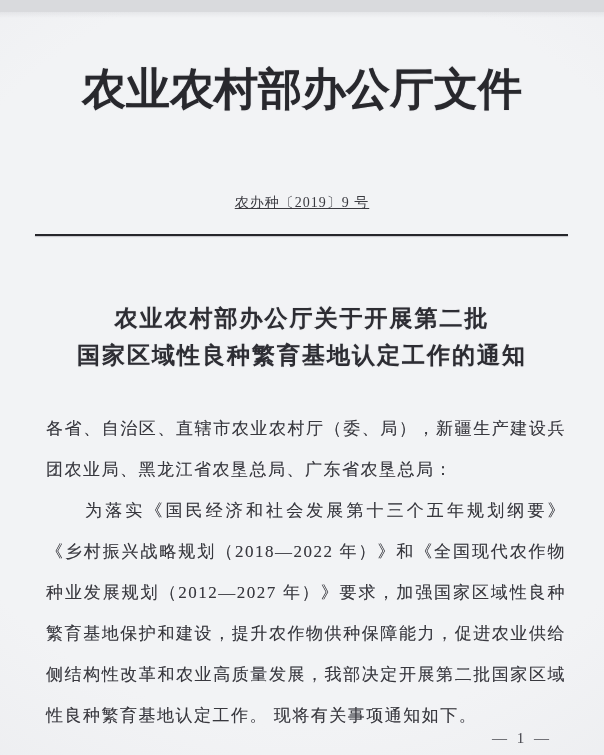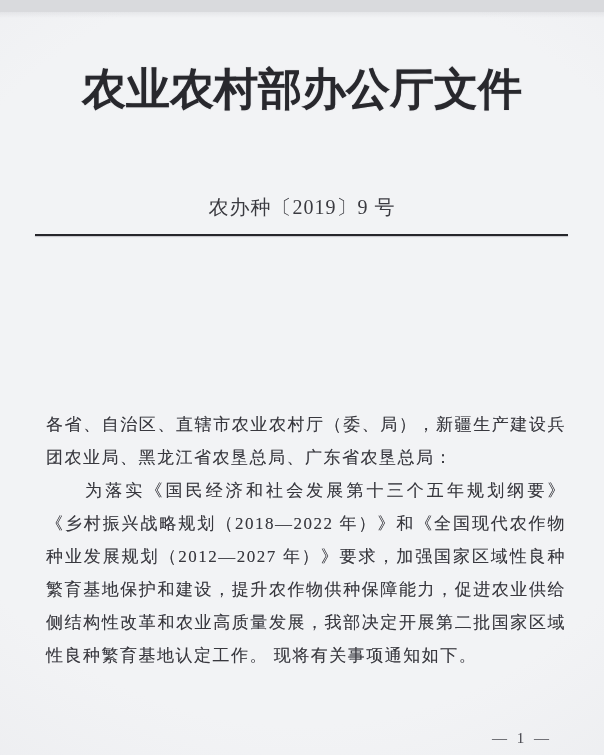--- a/index.html
+++ b/index.html
@@ -40,23 +40,24 @@
     text-shadow: 0 0 1px rgba(60,60,70,0.45);
     white-space: nowrap;
   }
 
   .doc-number {
     position: absolute;
     top: 182px;
     left: 0;
     width: 100%;
     text-align: center;
-    font-size: 20px;
+    font-size: 14px;
     letter-spacing: 1px;
     color: #3a3a40;
+    text-decoration: underline;
   }
 
   .divider {
     position: absolute;
     top: 222px;
     left: 35px;
     width: 533px;
     height: 2px;
     background: #26262b;
     box-shadow: 0 1px 1px rgba(60,60,70,0.25);
@@ -75,21 +76,21 @@
     color: #2d2d33;
     text-shadow: 0 0 1px rgba(60,60,70,0.35);
   }
 
   .body-text {
     position: absolute;
     top: 396px;
     left: 46px;
     width: 520px;
     font-size: 17px;
-    line-height: 33px;
+    line-height: 41px;
     letter-spacing: 1.5px;
     text-align: justify;
     text-justify: inter-character;
     color: #38383e;
     text-shadow: 0 0 0.6px rgba(70,70,80,0.4);
   }
   .body-text p {
     margin: 0;
   }
   .body-text p.indent {
@@ -110,20 +111,24 @@
 <body>
 
 <div class="page">
 
   <div class="doc-header">农业农村部办公厅文件</div>
 
   <div class="doc-number">农办种〔2019〕9 号</div>
 
   <div class="divider"></div>
 
+  <div class="notice-title">
+    <div>农业农村部办公厅关于开展第二批</div>
+    <div>国家区域性良种繁育基地认定工作的通知</div>
+  </div>
 
   <div class="body-text">
     <p>各省、自治区、直辖市农业农村厅（委、局），新疆生产建设兵团农业局、黑龙江省农垦总局、广东省农垦总局：</p>
     <p class="indent">为落实《国民经济和社会发展第十三个五年规划纲要》《乡村振兴战略规划（2018—2022 年）》和《全国现代农作物种业发展规划（2012—2027 年）》要求，加强国家区域性良种繁育基地保护和建设，提升农作物供种保障能力，促进农业供给侧结构性改革和农业高质量发展，我部决定开展第二批国家区域性良种繁育基地认定工作。 现将有关事项通知如下。</p>
   </div>
 
   <div class="page-number">— 1 —</div>
 
 </div>
 

